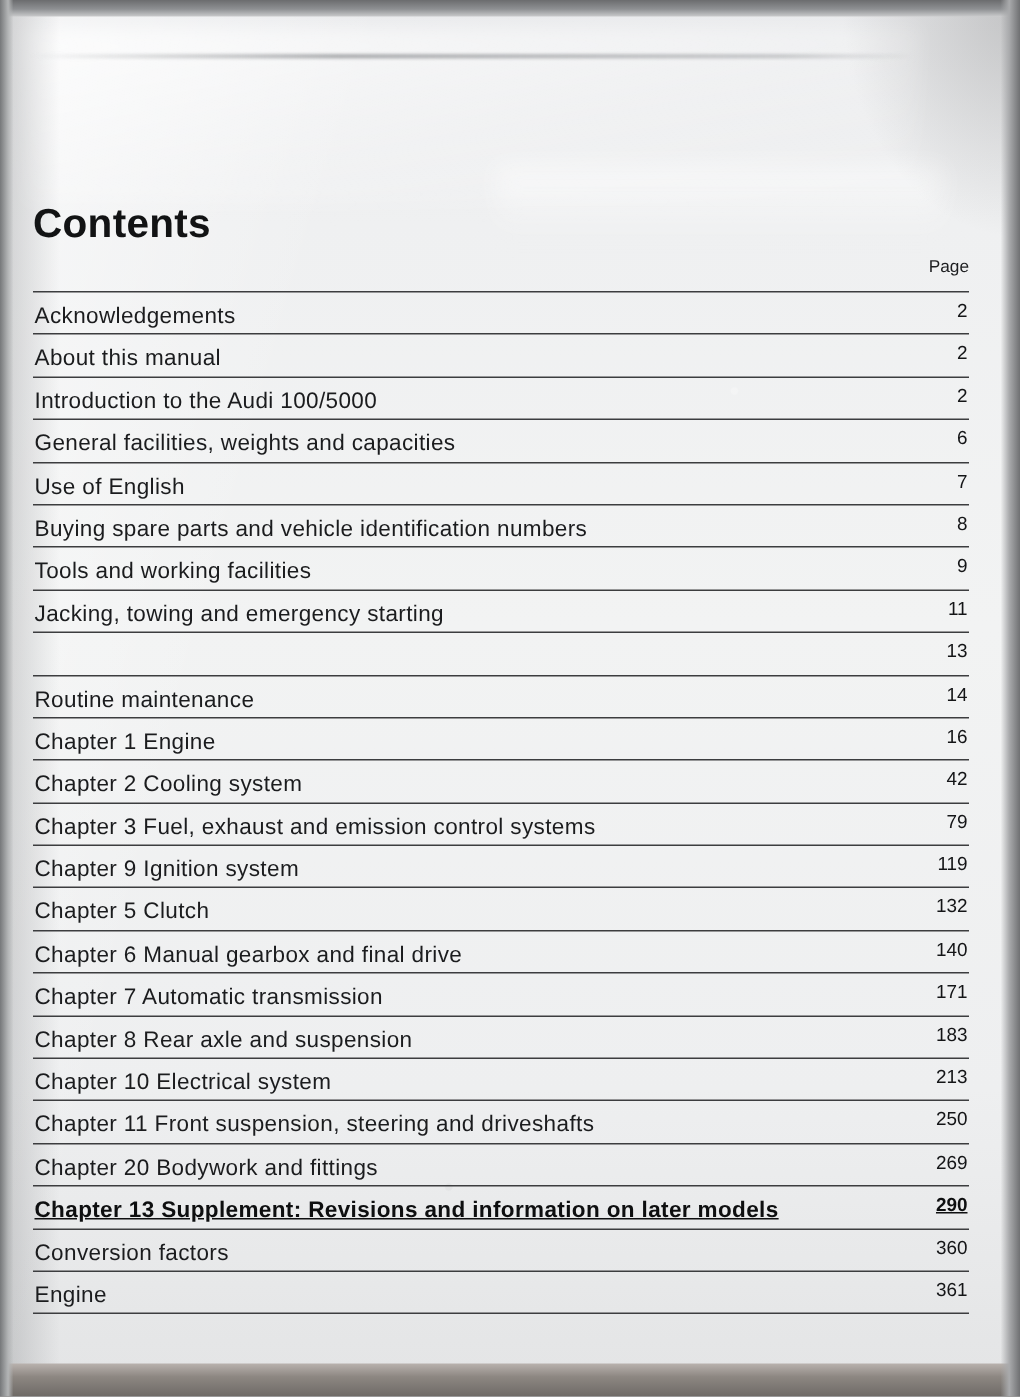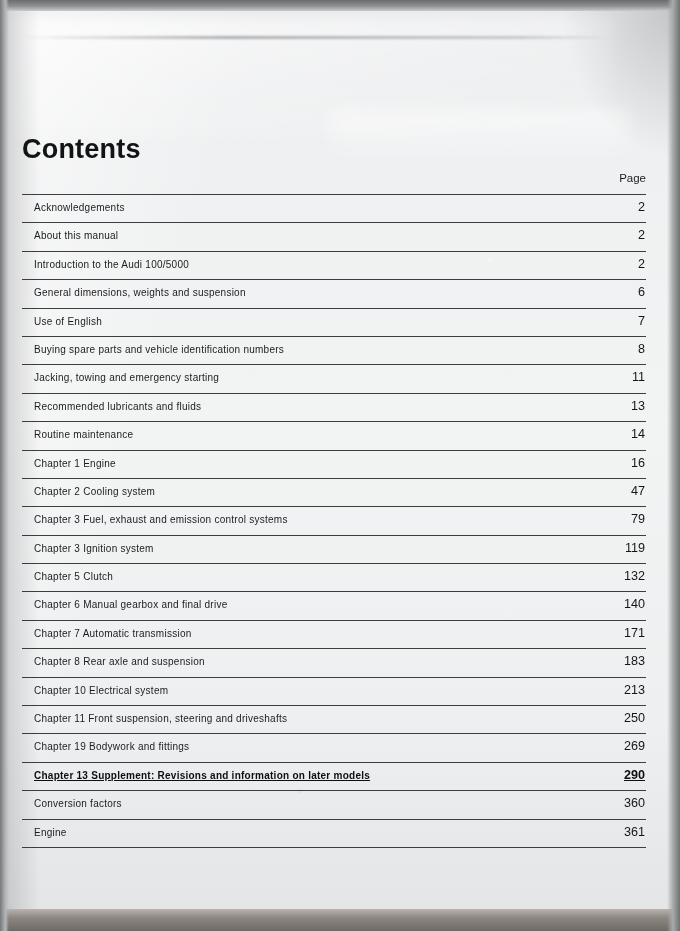--- a/index.html
+++ b/index.html
@@ -106,25 +106,24 @@
 
   .row {
     position: relative;
     height: 27.4px;
     border-top: 1px solid #3c3d3f;
   }
   .row .label {
     position: absolute;
     left: 1px;
     top: 7px;
-    font-size: 10px;
+    font-size: 15px;
     color: #1b1c1e;
     letter-spacing: 0.25px;
     white-space: nowrap;
-    margin-left: 11px;
   }
   .row .num {
     position: absolute;
     right: 1px;
     top: 5px;
     font-size: 12.6px;
     color: #141517;
   }
   .row.bold .label,
   .row.bold .num {
@@ -170,57 +169,60 @@
       </div>
       <div class="row">
         <span class="label">About this manual</span>
         <span class="num">2</span>
       </div>
       <div class="row">
         <span class="label">Introduction to the Audi 100/5000</span>
         <span class="num">2</span>
       </div>
       <div class="row">
-        <span class="label">General dimensions, weights and suspension</span>
+        <span class="label">General facilities, weights and capacities</span>
         <span class="num">6</span>
       </div>
       <div class="row">
         <span class="label">Use of English</span>
         <span class="num">7</span>
       </div>
       <div class="row">
         <span class="label">Buying spare parts and vehicle identification numbers</span>
         <span class="num">8</span>
       </div>
       <div class="row">
+        <span class="label">Tools and working facilities</span>
+        <span class="num">9</span>
+      </div>
+      <div class="row">
         <span class="label">Jacking, towing and emergency starting</span>
         <span class="num">11</span>
       </div>
       <div class="row">
-        <span class="label">Recommended lubricants and fluids</span>
         <span class="num">13</span>
       </div>
       <div class="row">
         <span class="label">Routine maintenance</span>
         <span class="num">14</span>
       </div>
       <div class="row">
         <span class="label">Chapter 1  Engine</span>
         <span class="num">16</span>
       </div>
       <div class="row">
         <span class="label">Chapter 2  Cooling system</span>
-        <span class="num">47</span>
+        <span class="num">42</span>
       </div>
       <div class="row">
         <span class="label">Chapter 3  Fuel, exhaust and emission control systems</span>
         <span class="num">79</span>
       </div>
       <div class="row">
-        <span class="label">Chapter 3  Ignition system</span>
+        <span class="label">Chapter 9  Ignition system</span>
         <span class="num">119</span>
       </div>
       <div class="row">
         <span class="label">Chapter 5  Clutch</span>
         <span class="num">132</span>
       </div>
       <div class="row">
         <span class="label">Chapter 6  Manual gearbox and final drive</span>
         <span class="num">140</span>
       </div>
@@ -234,21 +236,21 @@
       </div>
       <div class="row">
         <span class="label">Chapter 10  Electrical system</span>
         <span class="num">213</span>
       </div>
       <div class="row">
         <span class="label">Chapter 11  Front suspension, steering and driveshafts</span>
         <span class="num">250</span>
       </div>
       <div class="row">
-        <span class="label">Chapter 19  Bodywork and fittings</span>
+        <span class="label">Chapter 20  Bodywork and fittings</span>
         <span class="num">269</span>
       </div>
       <div class="row bold">
         <span class="label">Chapter 13  Supplement: Revisions and information on later models</span>
         <span class="num">290</span>
       </div>
       <div class="row">
         <span class="label">Conversion factors</span>
         <span class="num">360</span>
       </div>

